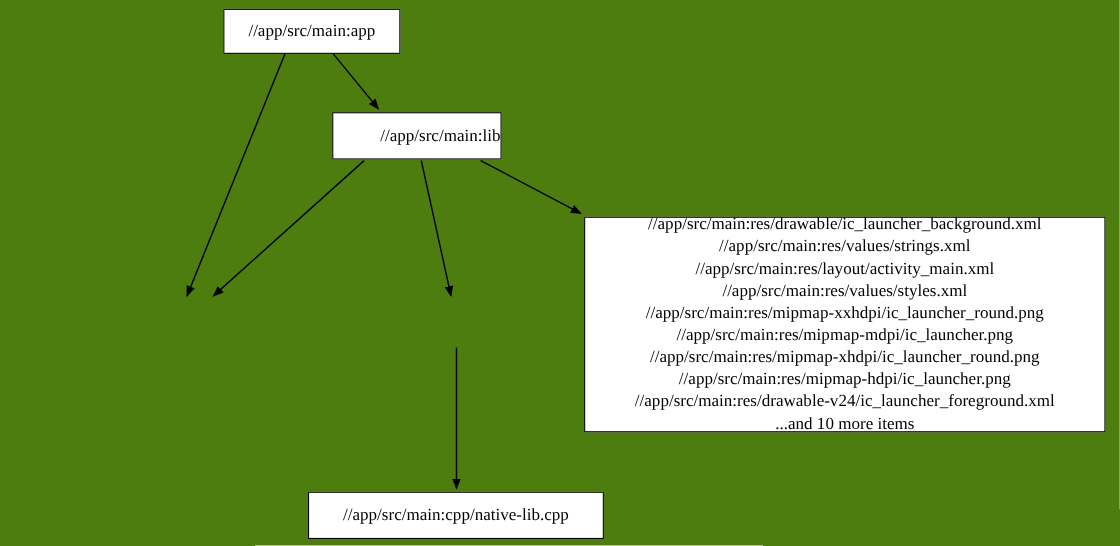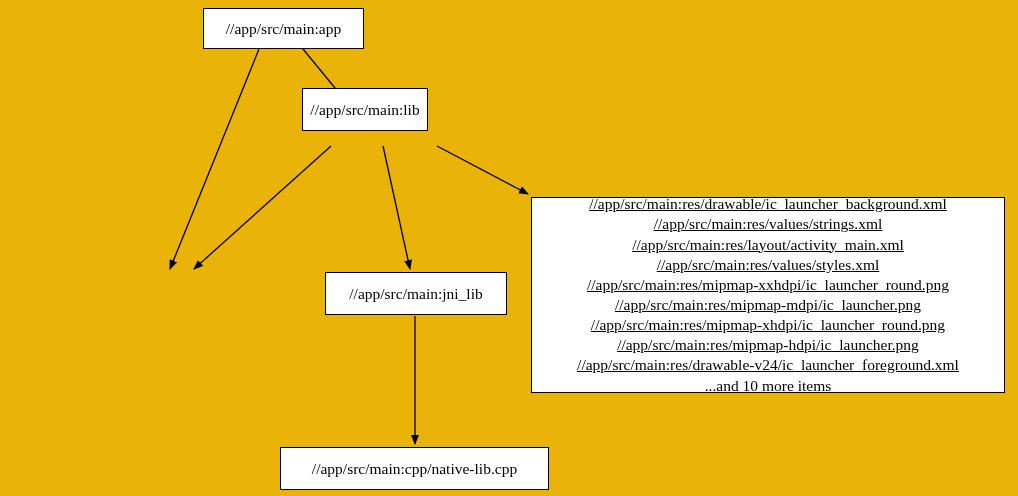--- a/index.html
+++ b/index.html
@@ -9,21 +9,21 @@
     background: #ffffff;
   }
   body {
     font-family: "Liberation Serif", "DejaVu Serif", serif;
     color: #000000;
   }
   #graph-canvas {
     position: relative;
     width: 1018px;
     height: 496px;
-    background: #eab308;
+    background: #4d7c0f;
     overflow: hidden;
   }
   #edge-layer {
     position: absolute;
     left: 0;
     top: 0;
     width: 1018px;
     height: 496px;
   }
   .node {
@@ -39,21 +39,20 @@
     font-size: 15.5px;
     line-height: 1.0;
     color: #000000;
     white-space: nowrap;
     z-index: 2;
   }
   .node-multiline {
     white-space: normal;
     line-height: 1.30;
     padding: 3px 6px;
-    text-decoration: underline;
   }
   .node-label {
     display: block;
     width: 100%;
   }
   .node-multiline .node-label {
     white-space: pre-line;
   }
 </style>
 </head>
@@ -78,28 +77,25 @@
 
     <line x1="437" y1="146" x2="528" y2="194" stroke="#000000" stroke-width="1.3" marker-end="url(#arrowhead)"></line>
 
     <line x1="415" y1="316" x2="415" y2="444" stroke="#000000" stroke-width="1.3" marker-end="url(#arrowhead)"></line>
   </svg>
 
   <div class="node" style="left:203px; top:8px; width:161px; height:41px;">
     <span class="node-label">//app/src/main:app</span>
   </div>
 
-  <div class="node" style="left:302px; top:88px; width:126px; height:43px;">
+  <div class="node" style="left:302px; top:102px; width:154px; height:43px;text-align:right;">
     <span class="node-label">//app/src/main:lib</span>
   </div>
 
 
-  <div class="node" style="left:325px; top:272px; width:182px; height:43px;">
-    <span class="node-label">//app/src/main:jni_lib</span>
-  </div>
 
   <div class="node node-multiline" style="left:531px; top:197px; width:474px; height:196px;">
     <span class="node-label">//app/src/main:res/drawable/ic_launcher_background.xml
 //app/src/main:res/values/strings.xml
 //app/src/main:res/layout/activity_main.xml
 //app/src/main:res/values/styles.xml
 //app/src/main:res/mipmap-xxhdpi/ic_launcher_round.png
 //app/src/main:res/mipmap-mdpi/ic_launcher.png
 //app/src/main:res/mipmap-xhdpi/ic_launcher_round.png
 //app/src/main:res/mipmap-hdpi/ic_launcher.png

